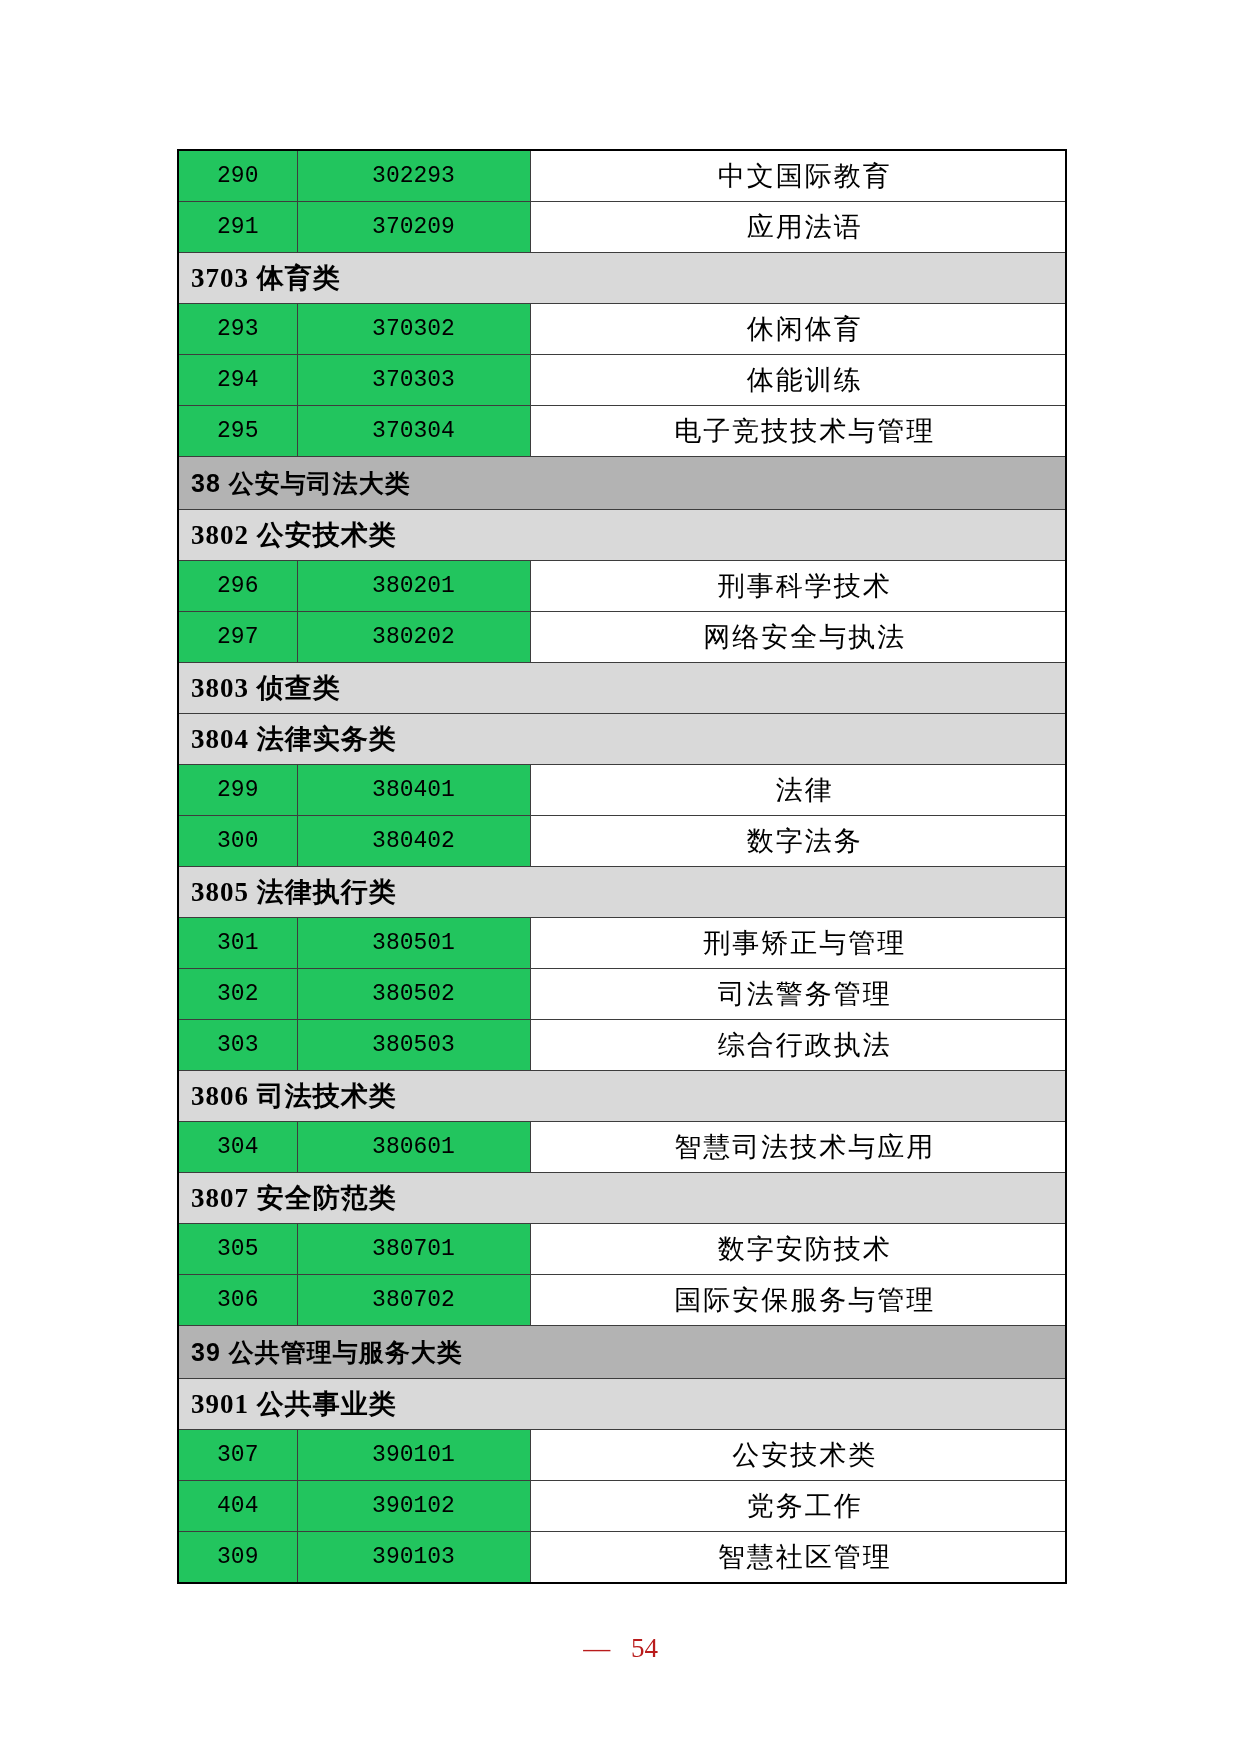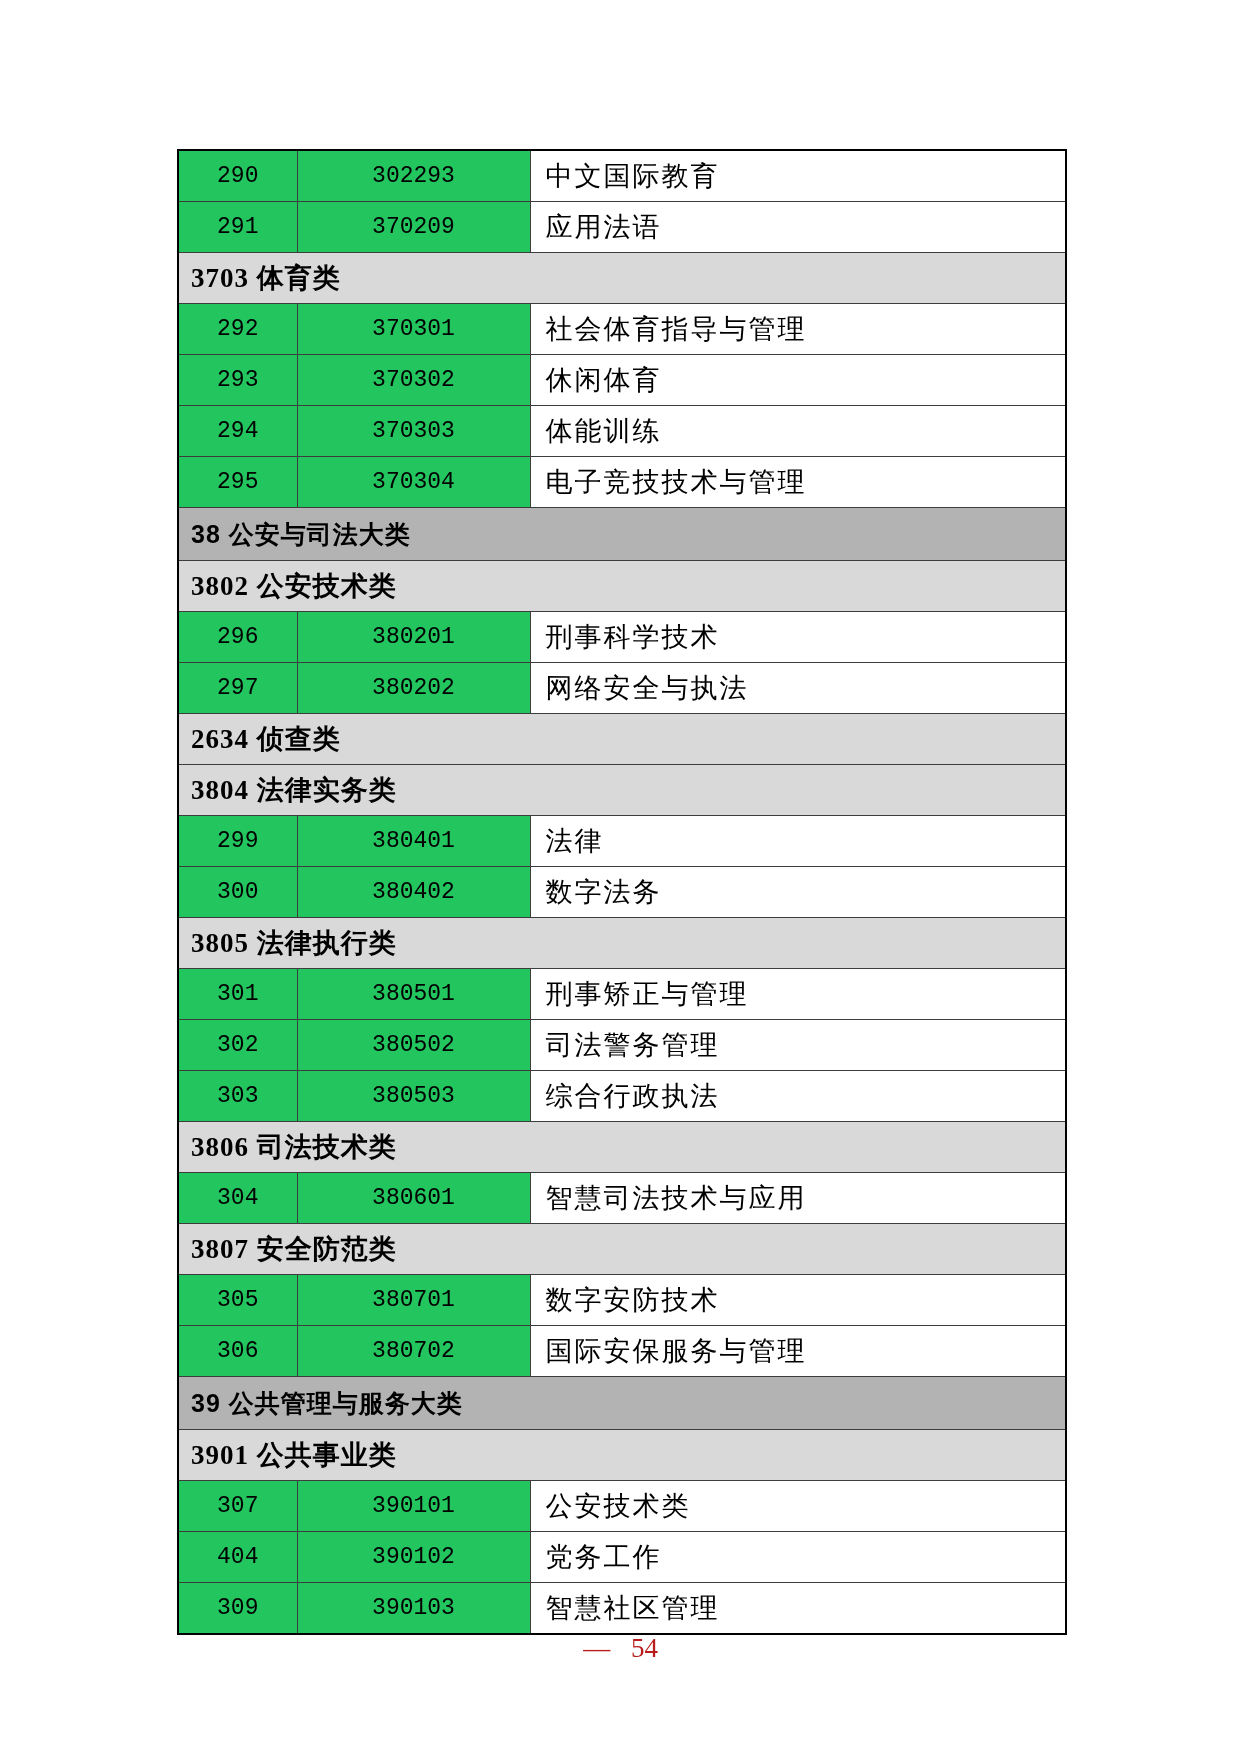--- a/index.html
+++ b/index.html
@@ -26,21 +26,21 @@
     white-space:nowrap;
   }
   td.seq-cell, td.code-cell{
     text-align:center;
     font-size:23px;
     height:48px;
     background:#22c55e;
     font-family:Liberation Mono, monospace;
   }
   td.name-cell{
-    text-align:left;
+    text-align:center;
     padding-left:15px;
     font-size:27px;
     letter-spacing:2px;
     height:48px;
     background:#ffffff;
   }
   td.sub-cell{
     height:48px;
     background:var(--sub-bg,#d9d9d9);
     font-weight:bold;
@@ -87,25 +87,20 @@
         </tr>
         <tr>
           <td class="seq-cell">291</td>
           <td class="code-cell">370209</td>
           <td class="name-cell">应用法语</td>
         </tr>
         <tr>
           <td colspan="3" class="sub-cell">3703 体育类</td>
         </tr>
         <tr>
-          <td class="seq-cell">292</td>
-          <td class="code-cell">370301</td>
-          <td class="name-cell">社会体育指导与管理</td>
-        </tr>
-        <tr>
           <td class="seq-cell">293</td>
           <td class="code-cell">370302</td>
           <td class="name-cell">休闲体育</td>
         </tr>
         <tr>
           <td class="seq-cell">294</td>
           <td class="code-cell">370303</td>
           <td class="name-cell">体能训练</td>
         </tr>
         <tr>
@@ -123,21 +118,21 @@
           <td class="seq-cell">296</td>
           <td class="code-cell">380201</td>
           <td class="name-cell">刑事科学技术</td>
         </tr>
         <tr>
           <td class="seq-cell">297</td>
           <td class="code-cell">380202</td>
           <td class="name-cell">网络安全与执法</td>
         </tr>
         <tr>
-          <td colspan="3" class="sub-cell">2634 侦查类</td>
+          <td colspan="3" class="sub-cell">3803 侦查类</td>
         </tr>
         <tr>
           <td colspan="3" class="sub-cell">3804 法律实务类</td>
         </tr>
         <tr>
           <td class="seq-cell">299</td>
           <td class="code-cell">380401</td>
           <td class="name-cell">法律</td>
         </tr>
         <tr>

